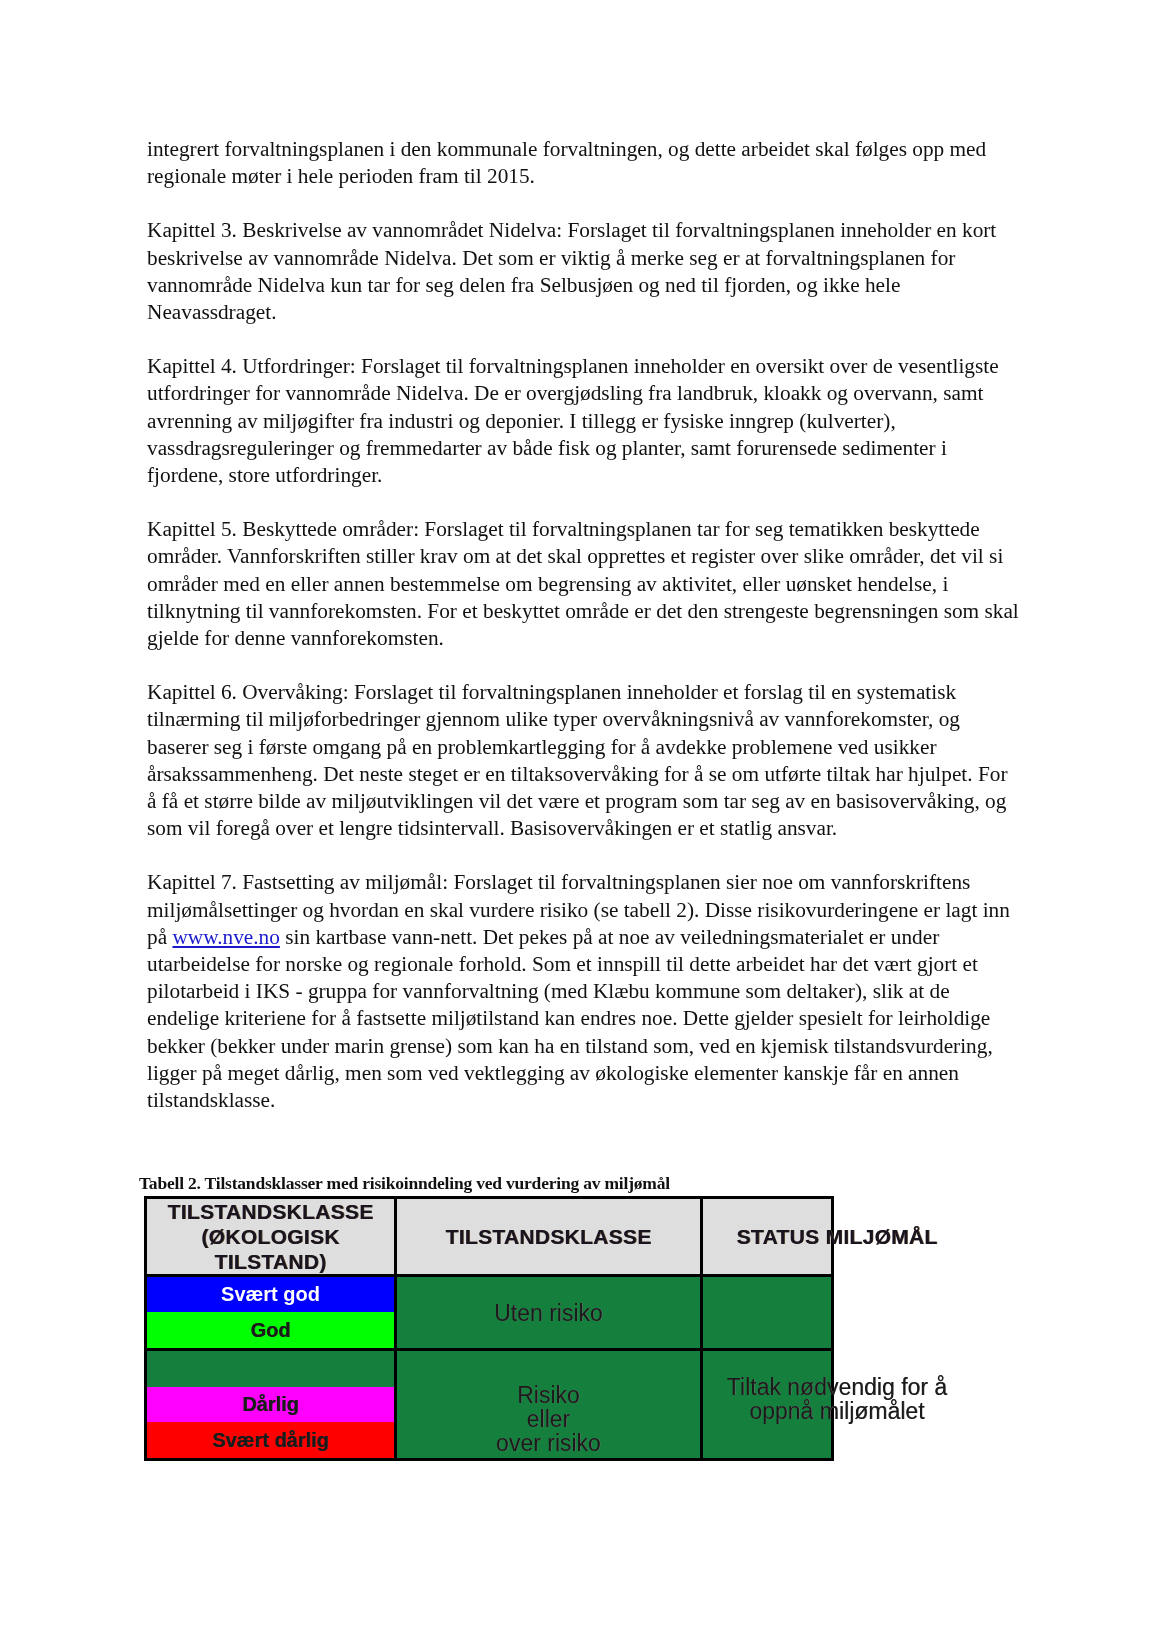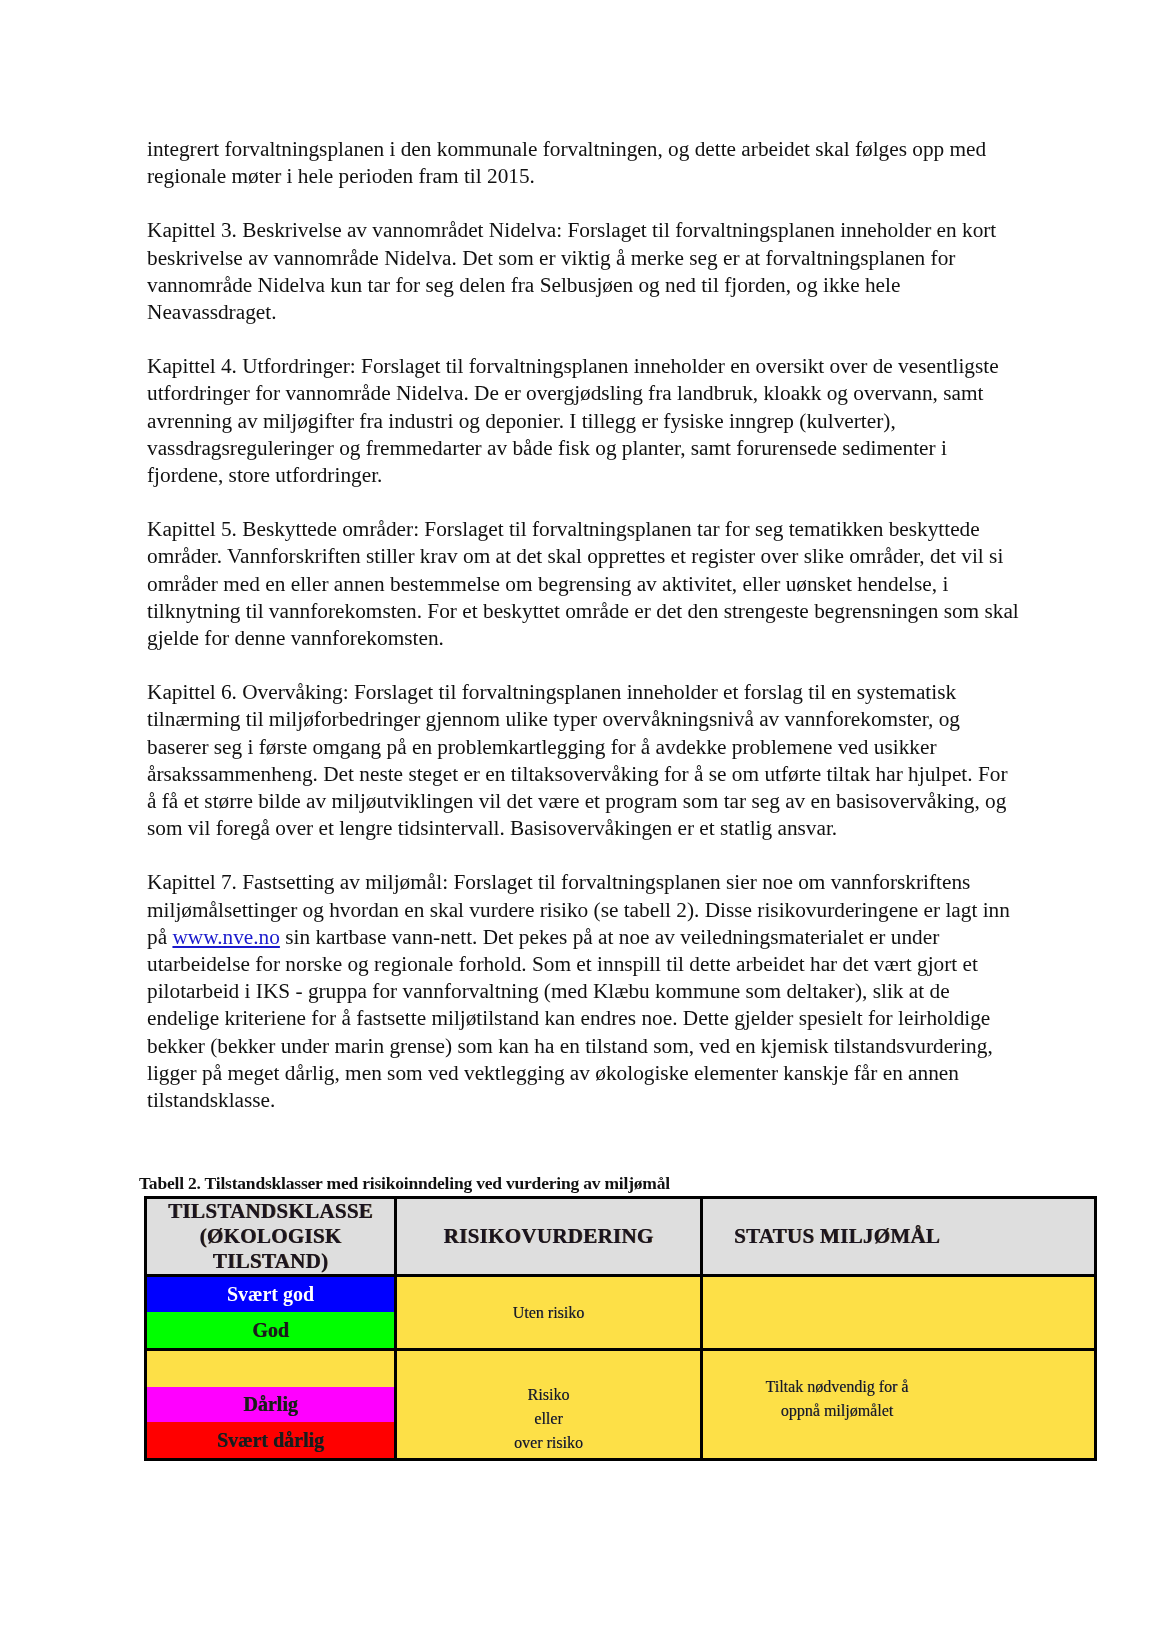--- a/index.html
+++ b/index.html
@@ -10,58 +10,58 @@
     font-size: 21.3px; line-height: 27.2px; color: #111111;
   }
   .para { margin: 0 0 27px 8px; }
   .para a { color: #1a1acc; text-decoration: underline; }
   .caption {
     position: absolute; left: 139px; top: 1173px;
     font-family: "Liberation Serif", "DejaVu Serif", serif;
     font-size: 17.5px; font-weight: bold; color: #111111; letter-spacing: -0.2px; text-align: center;
   }
   .tbl {
-    position: absolute; left: 144px; top: 1196px; width: 953px; height: 265px;
-    border: 3px solid #000; box-sizing: border-box; background: #fde047;
-    font-family: Liberation Serif, serif;
+    position: absolute; left: 144px; top: 1196px; width: 690px; height: 265px;
+    border: 3px solid #000; box-sizing: border-box; background: #15803d;
+    font-family: Liberation Sans, sans-serif;
   }
   .hdr { position: absolute; left: 0; top: 0; right: 0; height: 78px; background: #dedede; border-bottom: 3px solid #000; box-sizing: border-box; }
   .vline { position: absolute; top: 0; bottom: 0; width: 3px; background: #000; }
   .hcell { position: absolute; top: 0; height: 75px; display: flex; align-items: center; justify-content: center; text-align: center;
     font-weight: bold; font-size: 21px; line-height: 25px; color: #1a1420; letter-spacing: 0.3px; text-shadow: 0.6px 0.4px 0 #5a4a2a; }
   .hcell.c1 { left: 0; width: 247px; }
   .hcell.c2 { left: 250px; width: 303px; }
   .hcell.c3 { left: 556px; width: 268px; }
   .band { position: absolute; left: 0; width: 247px; display: flex; align-items: center; justify-content: center;
     font-weight: bold; font-size: 20px; color: #1a1a1a; text-shadow: 0.5px 0.4px 0 #333; }
   .band.white-text { color: #ffffff; text-shadow: none; }
   .hsplit { position: absolute; left: 0; right: 0; height: 3px; background: #000; }
   .bcell { position: absolute; display: flex; align-items: center; justify-content: center; text-align: center;
-    font-size: 16px; line-height: 24px; color: #1a1a1a; text-shadow: 0.4px 0.3px 0 #777; }
+    font-size: 23px; line-height: 24px; color: #1a1a1a; text-shadow: 0.4px 0.3px 0 #777; }
 </style>
 </head>
 <body>
 
 <div class="page">
   <p class="para">integrert forvaltningsplanen i den kommunale forvaltningen, og dette arbeidet skal følges opp med regionale møter i hele perioden fram til 2015.</p>
   <p class="para">Kapittel 3. Beskrivelse av vannområdet Nidelva: Forslaget til forvaltningsplanen inneholder en kort beskrivelse av vannområde Nidelva. Det som er viktig å merke seg er at forvaltningsplanen for vannområde Nidelva kun tar for seg delen fra Selbusjøen og ned til fjorden, og ikke hele Neavassdraget.</p>
   <p class="para">Kapittel 4. Utfordringer: Forslaget til forvaltningsplanen inneholder en oversikt over de vesentligste utfordringer for vannområde Nidelva. De er overgjødsling fra landbruk, kloakk og overvann, samt avrenning av miljøgifter fra industri og deponier. I tillegg er fysiske inngrep (kulverter), vassdragsreguleringer og fremmedarter av både fisk og planter, samt forurensede sedimenter i fjordene, store utfordringer.</p>
   <p class="para">Kapittel 5. Beskyttede områder: Forslaget til forvaltningsplanen tar for seg tematikken beskyttede områder. Vannforskriften stiller krav om at det skal opprettes et register over slike områder, det vil si områder med en eller annen bestemmelse om begrensing av aktivitet, eller uønsket hendelse, i tilknytning til vannforekomsten. For et beskyttet område er det den strengeste begrensningen som skal gjelde for denne vannforekomsten.</p>
   <p class="para">Kapittel 6. Overvåking: Forslaget til forvaltningsplanen inneholder et forslag til en systematisk tilnærming til miljøforbedringer gjennom ulike typer overvåkningsnivå av vannforekomster, og baserer seg i første omgang på en problemkartlegging for å avdekke problemene ved usikker årsakssammenheng. Det neste steget er en tiltaksovervåking for å se om utførte tiltak har hjulpet. For å få et større bilde av miljøutviklingen vil det være et program som tar seg av en basisovervåking, og som vil foregå over et lengre tidsintervall. Basisovervåkingen er et statlig ansvar.</p>
   <p class="para"><span>Kapittel 7. Fastsetting av miljømål: Forslaget til forvaltningsplanen sier noe om vannforskriftens miljømålsettinger og hvordan en skal vurdere risiko (se tabell 2). Disse risikovurderingene er lagt inn på </span><a href="#">www.nve.no</a><span> sin kartbase vann-nett. Det pekes på at noe av veiledningsmaterialet er under utarbeidelse for norske og regionale forhold. Som et innspill til dette arbeidet har det vært gjort et pilotarbeid i IKS - gruppa for vannforvaltning (med Klæbu kommune som deltaker), slik at de endelige kriteriene for å fastsette miljøtilstand kan endres noe. Dette gjelder spesielt for leirholdige bekker (bekker under marin grense) som kan ha en tilstand som, ved en kjemisk tilstandsvurdering, ligger på meget dårlig, men som ved vektlegging av økologiske elementer kanskje får en annen tilstandsklasse.</span></p>
 </div>
 
 <div class="caption">Tabell 2. Tilstandsklasser med risikoinndeling ved vurdering av miljømål</div>
 
 <div class="tbl">
   <div class="hdr">
     <div class="hcell c1">
         <span style="display:block;width:215px;">TILSTANDSKLASSE (ØKOLOGISK TILSTAND)</span>
       </div>
-    <div class="hcell c2">RISIKOVURDERING</div>
+    <div class="hcell c2">TILSTANDSKLASSE</div>
     <div class="hcell c3">STATUS MILJØMÅL</div>
   </div>
 
   <div class="band white-text" style="top:78px;height:35px;background:#0000ff;">Svært god</div>
   <div class="band" style="top:113px;height:36px;background:#00ff00;">God</div>
   <div class="hsplit" style="top:149px;"></div>
   <div class="band" style="top:152px;height:36px;background:#ffff00;margin-top:40px;">Moderat</div>
   <div class="band" style="top:188px;height:35px;background:#ff00ff;">Dårlig</div>
   <div class="band" style="top:223px;height:36px;background:#ff0000;">Svært dårlig</div>
 

